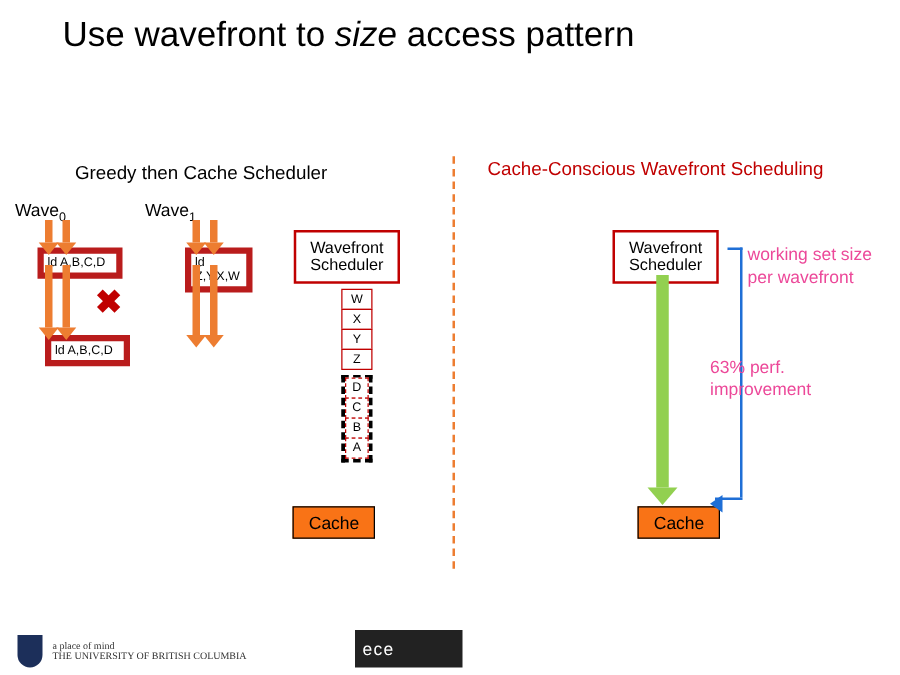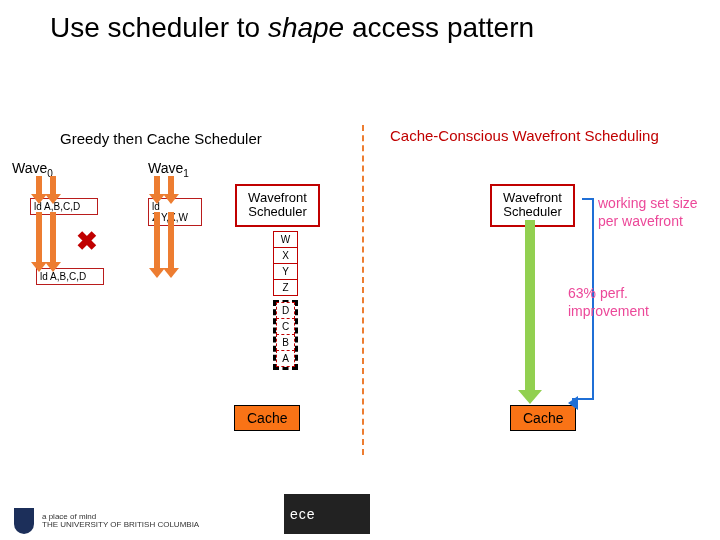--- a/index.html
+++ b/index.html
@@ -23,25 +23,25 @@
   .subhead {
     position: absolute;
     font-size: 15px;
     color: #000;
   }
   .greedy { top: 130px; left: 60px; }
   .ccws { top: 127px; left: 390px; color: #c00000; font-weight: normal; }
   .wave-lbl { position: absolute; font-size: 14px; font-weight: normal; }
   .wave-lbl sub { font-size: 10px; }
   .w0 { top: 160px; left: 12px; }
-  .w1 { top: 160px; left: 148px; }
+  .w1 { top: 160px; left: 116px; }
 
   .ld-box {
     position: absolute;
-    border: 1px solid #b91c1c;
+    border: 5px solid #b91c1c;
     font-size: 10px;
     padding: 2px 3px;
     background: #fff;
   }
   .ld1 { top: 198px; left: 30px; width: 68px; }
   .ld2 { top: 198px; left: 148px; width: 54px; }
   .ld3 { top: 268px; left: 36px; width: 68px; }
 
   .ws-box {
     position: absolute;
@@ -154,38 +154,38 @@
     left: 14px;
     display: flex;
     align-items: center;
     gap: 8px;
   }
   .ubc-shield {
     width: 20px; height: 26px;
     background: #1c2f5a;
     border-radius: 0 0 10px 10px;
   }
-  .footer-txt { font-size: 8px; color: #333; line-height: 1; }
+  .footer-txt { font-size: 8px; color: #333; line-height: 1; font-family: Liberation Serif, serif; }
   .ece-badge {
     position: absolute;
     bottom: 6px; left: 284px;
-    width: 86px; height: 40px;
+    width: 86px; height: 30px;
     background: #222;
     color: #fff;
     font-size: 14px;
     display: flex; align-items: center;
     padding-left: 6px;
     letter-spacing: 1px;
   }
 </style>
 </head>
 <body>
 
 <div class="title">
-  <span>Use scheduler to </span><span class="shape">shape</span><span> access pattern</span>
+  <span>Use wavefront to </span><span class="shape">size</span><span> access pattern</span>
 </div>
 
 <div class="divider"></div>
 
 <div class="subhead greedy">Greedy then Cache Scheduler</div>
 <div class="subhead ccws">Cache-Conscious Wavefront Scheduling</div>
 
 <div class="wave-lbl w0">
   <span>Wave</span><sub>0</sub>
 </div>

